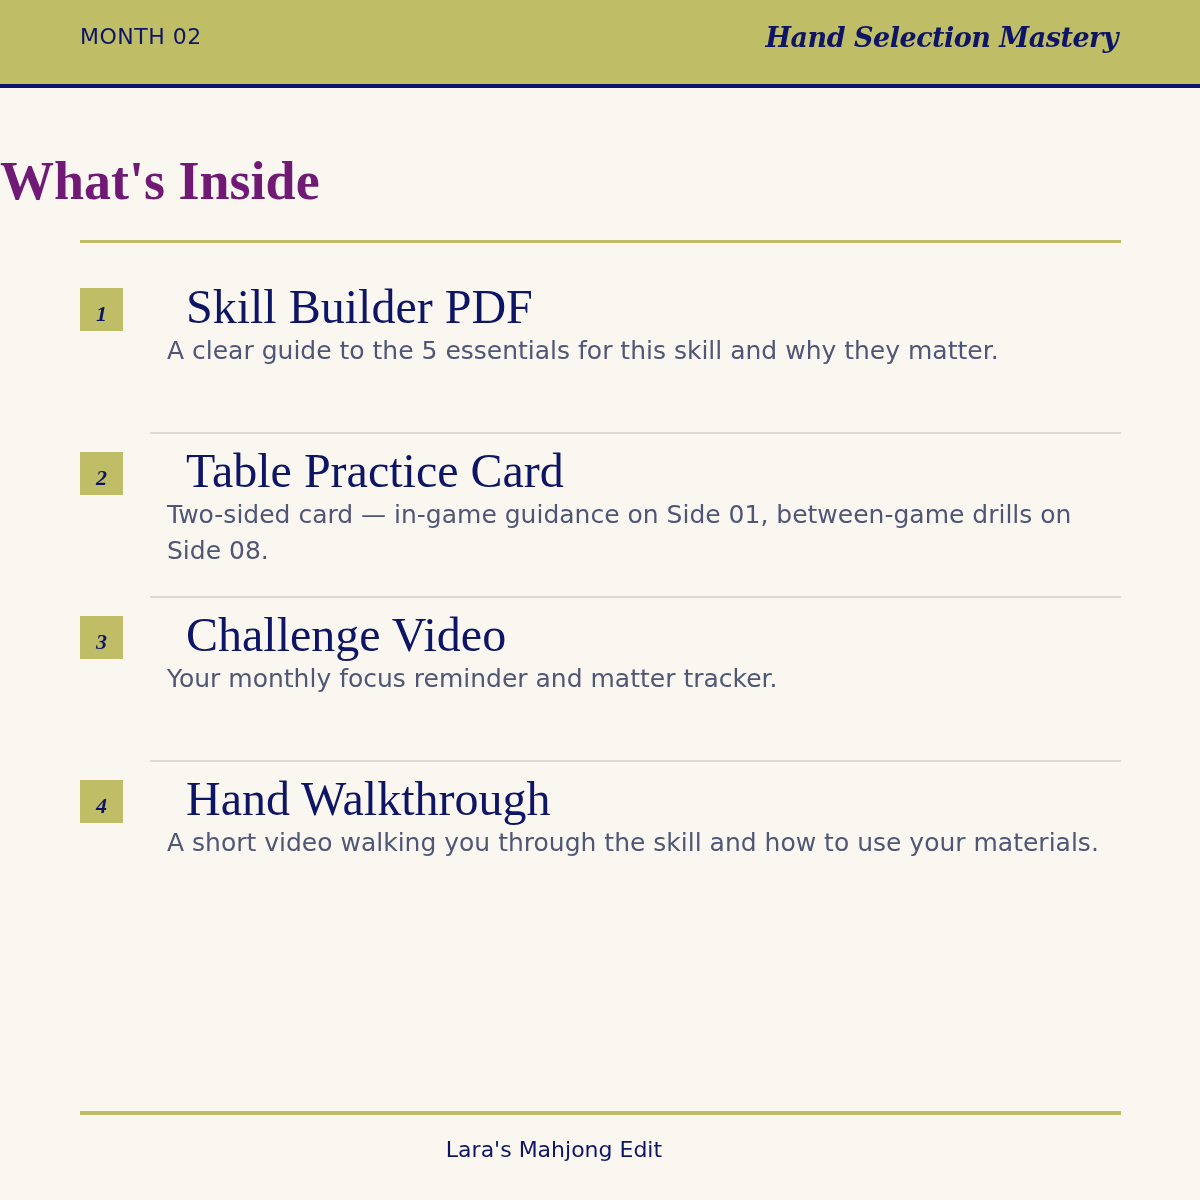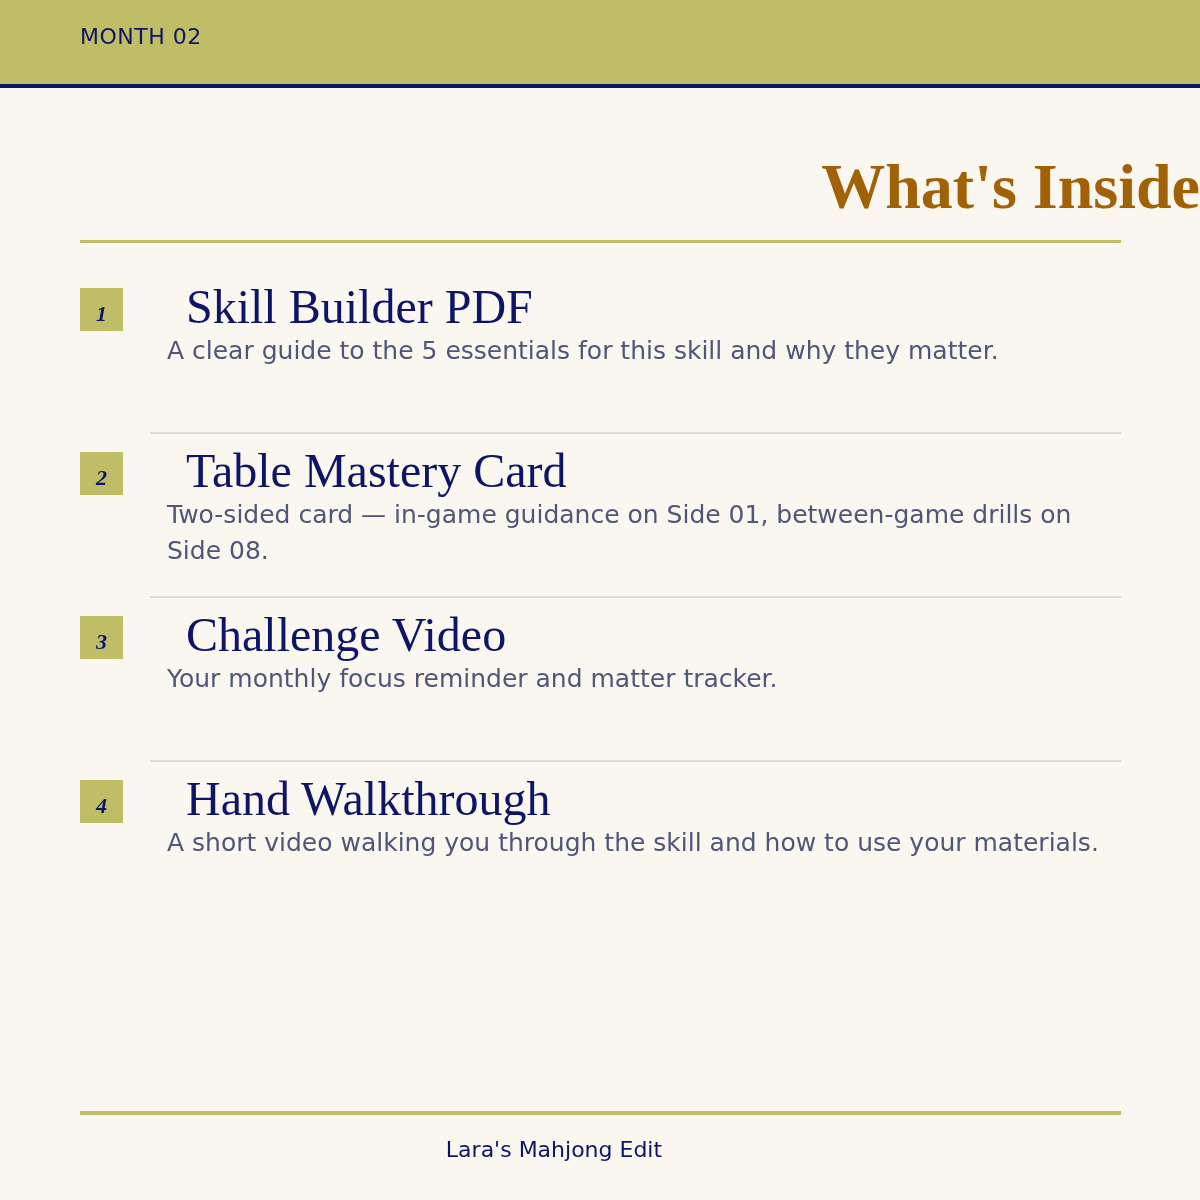--- a/index.html
+++ b/index.html
@@ -20,23 +20,23 @@
       font-family: "DejaVu Sans", sans-serif;
     }
     .header-title {
       position: absolute; right: 82px; top: 22px;
       font-family: "DejaVu Serif", "Liberation Serif", serif;
       font-style: italic; font-weight: bold;
       font-size: 27px; color: #0e1566; letter-spacing: -0.5px;
     }
     .page-title {
       position: absolute; left: 0; top: 150px; width: 1200px;
-      text-align: right;
+      text-align: left;
       font-family: "Liberation Serif", "DejaVu Serif", serif;
-      font-size: 64px; color: #a16207;
+      font-size: 54px; color: #701a75;
     }
     .title-rule {
       position: absolute; left: 80px; top: 240px; width: 1041px; height: 3px;
       background: #bfbd66;
     }
     .item { position: absolute; left: 80px; width: 1041px; }
     .badge {
       position: absolute; left: 0; top: 0;
       width: 43px; height: 43px; background: #bfbd66;
       display: flex; align-items: center; justify-content: center;
@@ -66,35 +66,36 @@
       position: absolute; left: 0; top: 1137px; width: 1108px; text-align: center;
       font-family: "DejaVu Sans", "Liberation Sans", sans-serif;
       font-size: 22px; color: #0e1566;
     }
   </style>
 </head>
 <body>
 
 <div class="header">
   <span class="header-month">MONTH 02</span>
+  <span class="header-title">Hand Selection Mastery</span>
 </div>
 
 <h1 class="page-title">What's Inside</h1>
 <div class="title-rule"></div>
 
 <div class="item" style="top:288px;">
   <div class="badge">1</div>
   <div class="item-title">Skill Builder PDF</div>
   <div class="item-desc">A clear guide to the 5 essentials for this skill and why they matter.</div>
 </div>
 <div class="divider" style="top:432px;"></div>
 
 <div class="item" style="top:452px;">
   <div class="badge">2</div>
-  <div class="item-title">Table Mastery Card</div>
+  <div class="item-title">Table Practice Card</div>
   <div class="item-desc">Two-sided card — in-game guidance on Side 01, between-game drills on Side 08.</div>
 </div>
 <div class="divider" style="top:596px;"></div>
 
 <div class="item" style="top:616px;">
   <div class="badge">3</div>
   <div class="item-title">Challenge Video</div>
   <div class="item-desc">Your monthly focus reminder and matter tracker.</div>
 </div>
 <div class="divider" style="top:760px;"></div>

